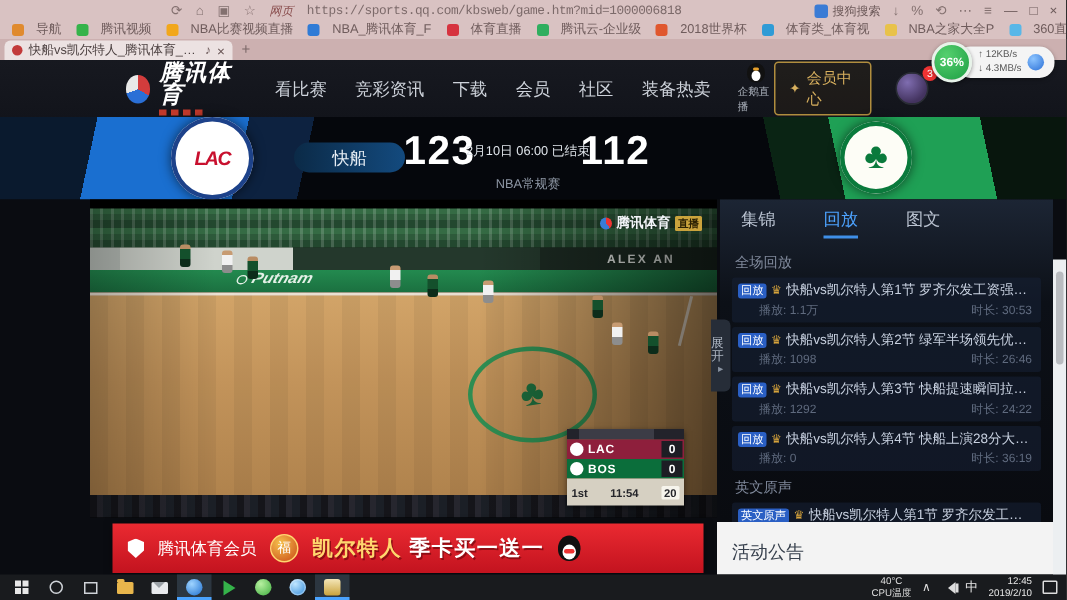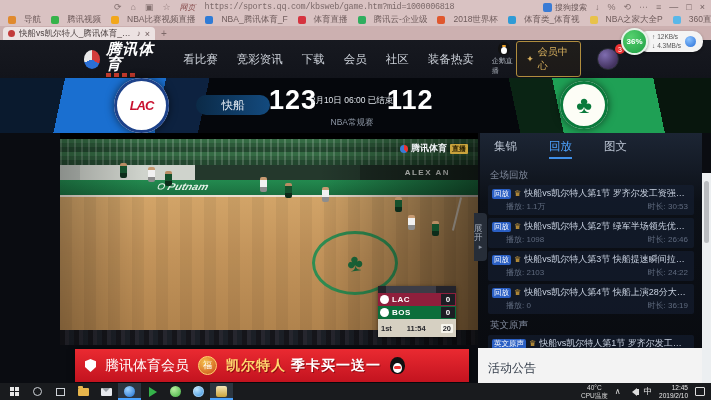--- a/index.html
+++ b/index.html
@@ -146,21 +146,21 @@
 
   
   #whiteblock{position:absolute;left:478px;top:215px;width:224px;height:35px;background:#f3f3f3;}
   .notice-title{position:absolute;left:10px;top:12px;font-size:12px;color:#37404d;}
 
   
   #adbanner{position:absolute;left:75px;top:216px;width:394px;height:33px;display:flex;align-items:center;
      gap:9px;padding:0 10px;background:linear-gradient(#ea2a31,#c3131f);box-shadow:0 0 6px rgba(0,0,0,.5);}
   .ad-shield{width:11px;height:13px;background:#fff;flex:none;
      clip-path:polygon(50% 0,100% 18%,100% 62%,50% 100%,0 62%,0 18%);}
-  .ad-brand{color:#fff;font-size:14px;white-space:nowrap;}
+  .ad-brand{color:#fff;font-size:11px;white-space:nowrap;}
   .ad-mascot{width:19px;height:19px;border-radius:50%;background:radial-gradient(circle at 35% 30%,#f6c14d,#c94a16);
      border:1px solid #ffd76e;color:#fff;font-size:9px;display:flex;align-items:center;justify-content:center;flex:none;}
   .ad-slogan{white-space:nowrap;font-weight:bold;font-size:14px;letter-spacing:1px;text-shadow:1px 1px 0 #8e0d14;}
   .ad-slogan .s1{color:#ffd76e;}
   .ad-slogan .s2{color:#ffffff;}
   .ad-penguin{width:15px;height:17px;background:#101010;border-radius:50% 50% 46% 46%;position:relative;flex:none;}
   .ad-penguin:before{content:"";position:absolute;left:3px;top:6px;width:9px;height:10px;background:#fff;border-radius:50%;}
   .ad-penguin:after{content:"";position:absolute;left:4px;top:9px;width:7px;height:3px;background:#e33;border-radius:2px;}
   .ad-cta{margin-left:auto;background:linear-gradient(#ffb148,#ff8d1a);color:#fff;font-size:10px;font-weight:bold;
      padding:3px 11px;border-radius:11px;white-space:nowrap;box-shadow:0 1px 2px rgba(0,0,0,.4);}
@@ -432,21 +432,21 @@
               <span>时长: 26:46</span>
             </div>
           </div>
           <div class="vitem">
             <div class="vrow">
               <span class="vbadge">回放</span>
               <span class="vtrophy">♛</span>
               <span class="vtitle">快船vs凯尔特人第3节 快船提速瞬间拉开比分</span>
             </div>
             <div class="vmeta">
-              <span>播放: 2103</span>
+              <span>播放: 1292</span>
               <span>时长: 24:22</span>
             </div>
           </div>
           <div class="vitem">
             <div class="vrow">
               <span class="vbadge">回放</span>
               <span class="vtrophy">♛</span>
               <span class="vtitle">快船vs凯尔特人第4节 快船上演28分大逆转</span>
             </div>
             <div class="vmeta">

